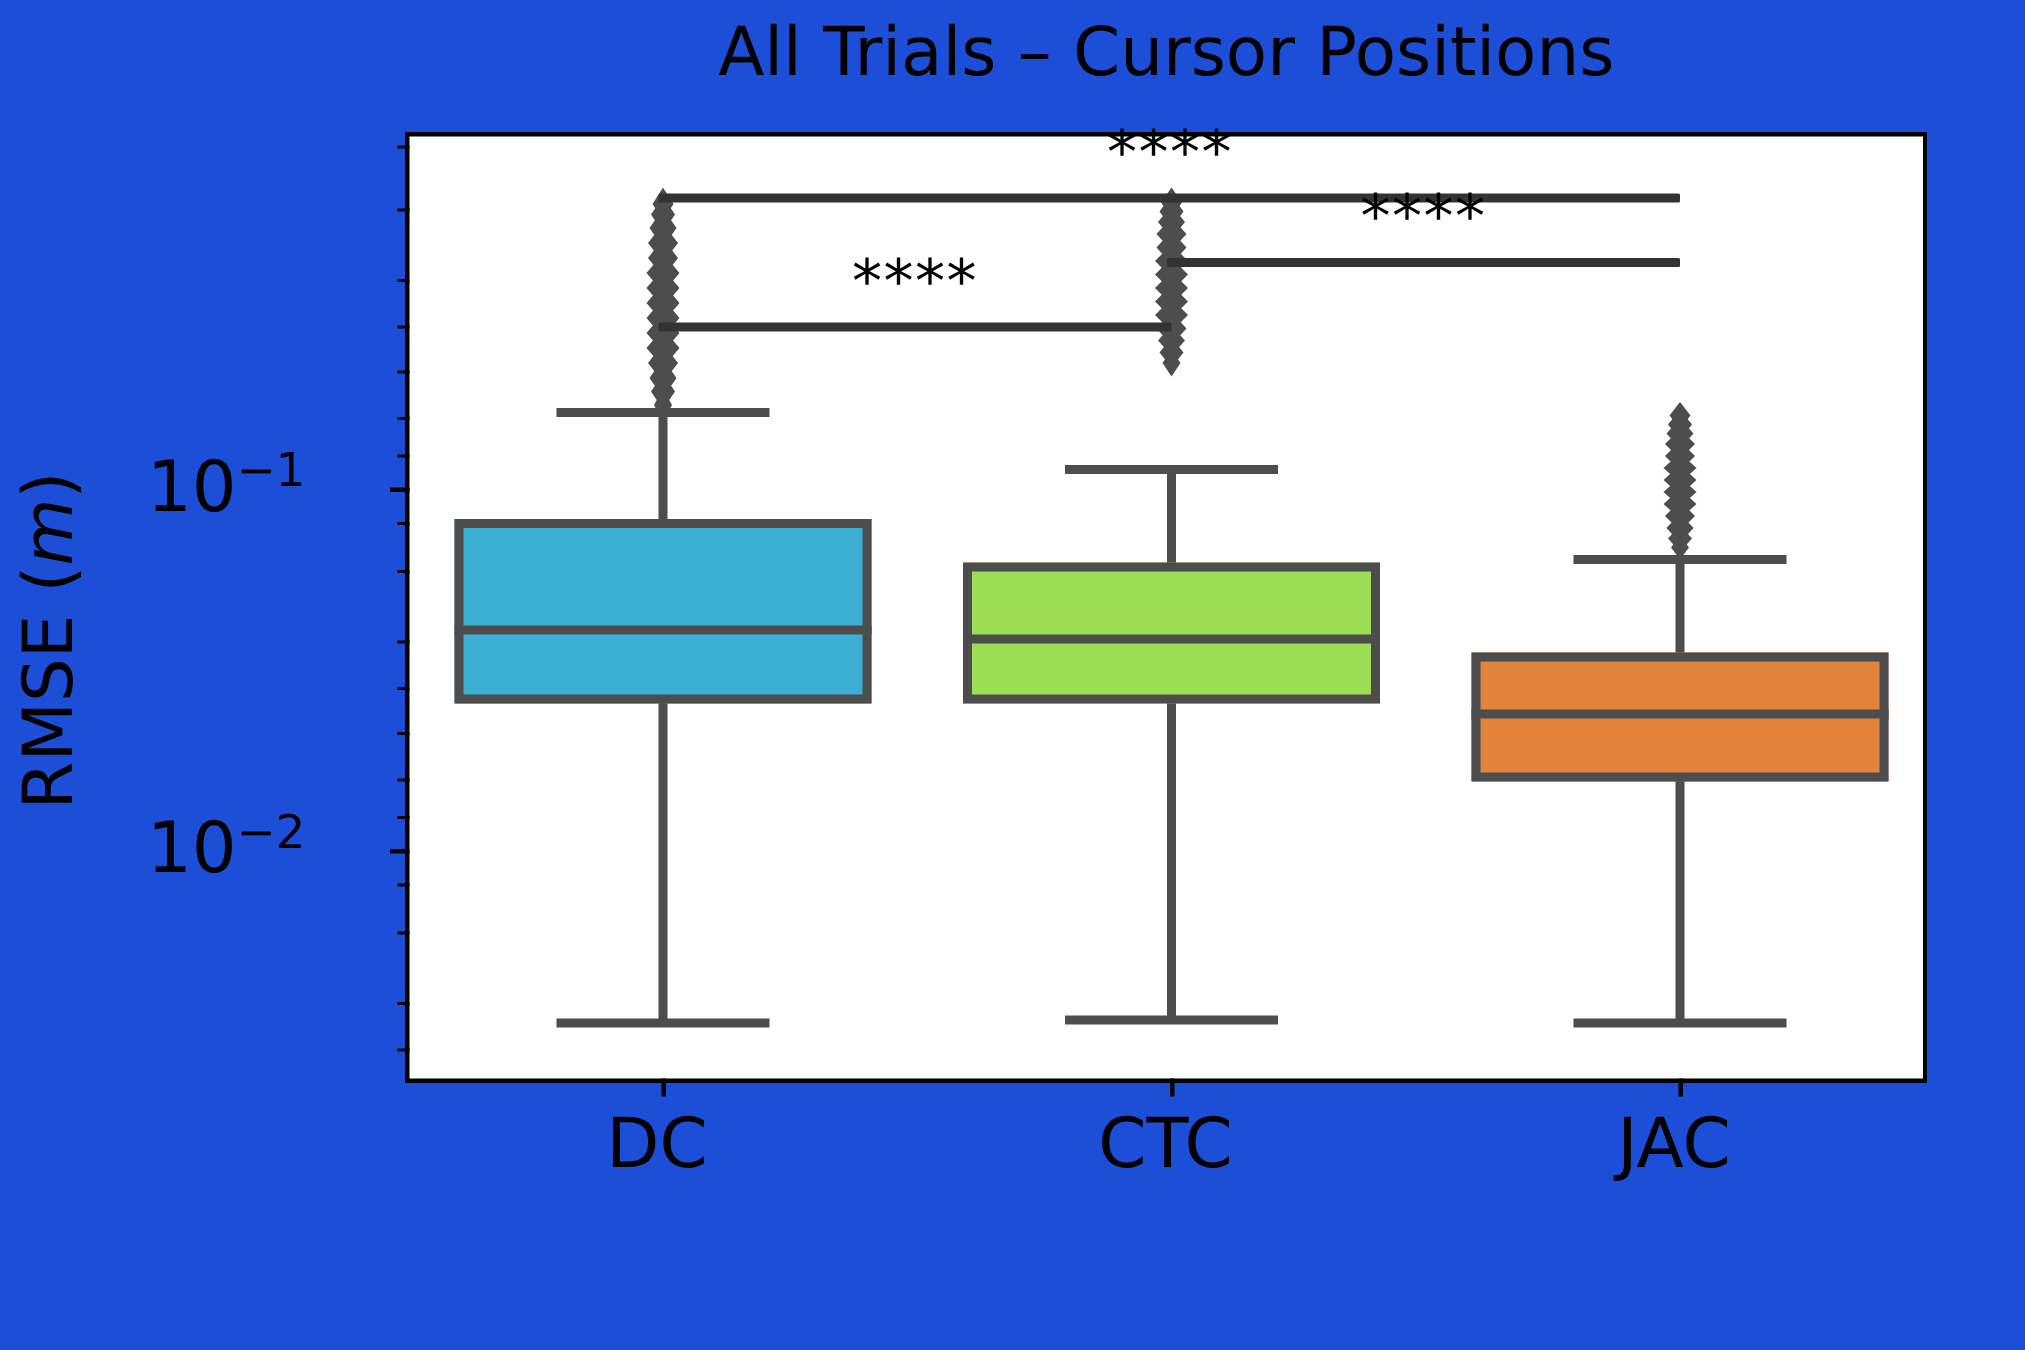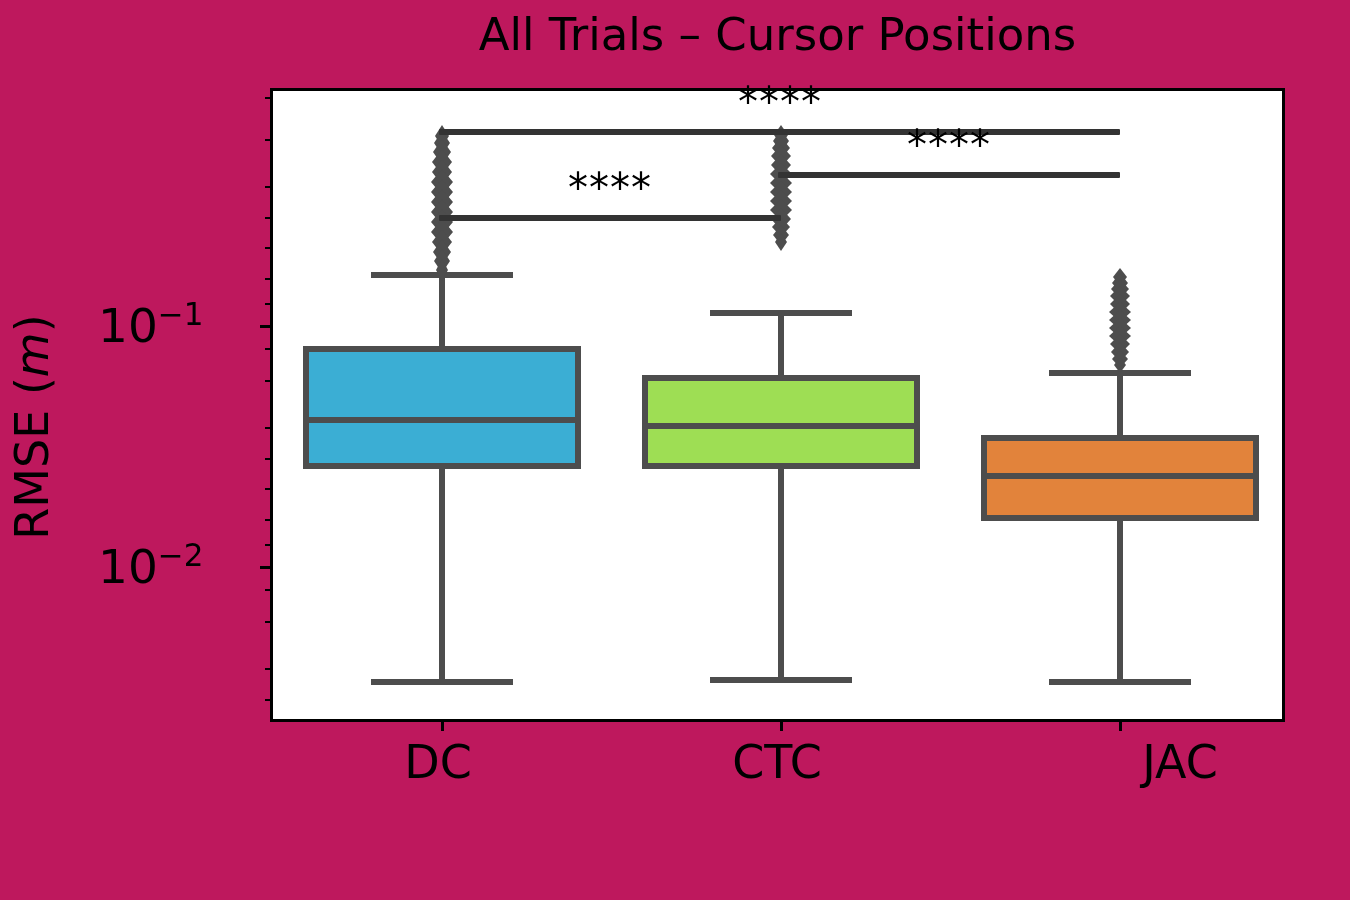--- a/index.html
+++ b/index.html
@@ -1,17 +1,17 @@
 <!DOCTYPE html>
 <html><head>
 <meta charset="utf-8">
 <style>
   html,body{margin:0;padding:0;background:#ffffff;}
   body{width:1350px;height:900px;overflow:hidden;font-family:"DejaVu Sans",sans-serif;}
-  #fig{position:relative;width:1350px;height:900px;background:#be185d;}
+  #fig{position:relative;width:1350px;height:900px;background:#1d4ed8;}
 
   #chart-title{
     position:absolute;left:0;top:8px;width:1350px;
     text-align:center;font-size:45px;color:#000;
     font-family:"DejaVu Sans",sans-serif;letter-spacing:0px;
   }
   
   #chart-title{left:270px;width:1015px;}
 
   #ylabel{
@@ -182,15 +182,15 @@
       <div class="sig-star" style="left:676px;top:31px;">****</div>
 
       <div class="sig-bar" style="left:166px;top:124px;width:342px;"></div>
       <div class="sig-star" style="left:337px;top:74px;">****</div>
 
     </div>
   </div>
 
   <div class="xtick-label" style="left:438px;">DC</div>
   <div class="xtick-label" style="left:777px;">CTC</div>
-  <div class="xtick-label" style="left:1180px;">JAC</div>
+  <div class="xtick-label" style="left:1116px;">JAC</div>
 
 </div>
 
 </body></html>

